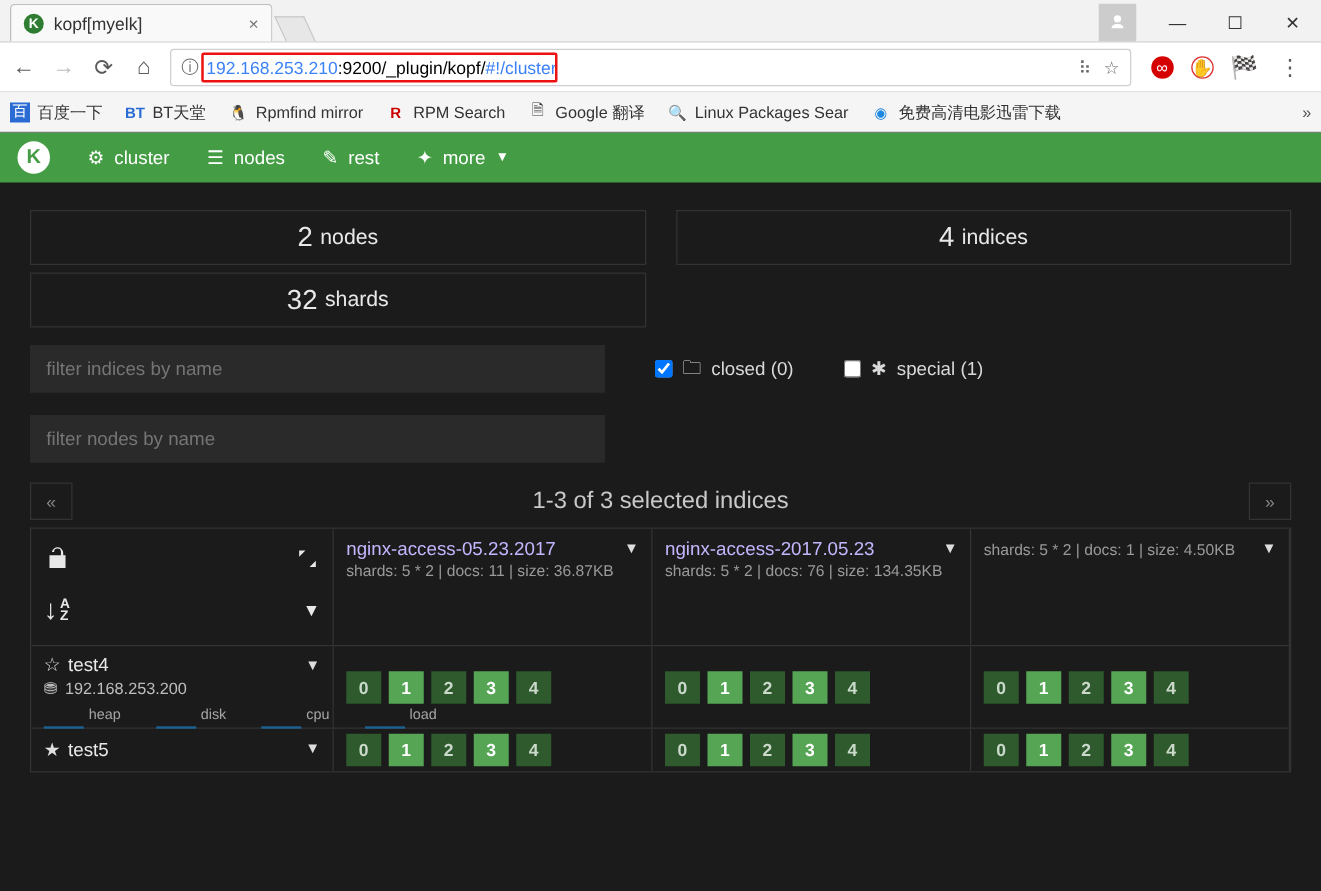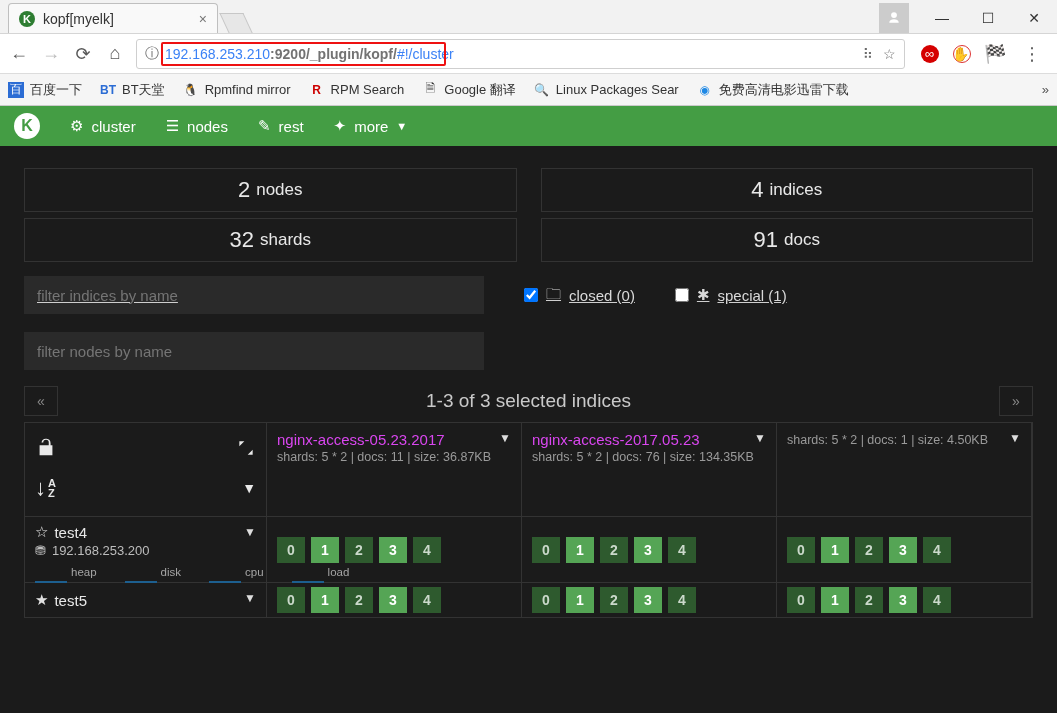--- a/index.html
+++ b/index.html
@@ -16,59 +16,59 @@
 .favicon-k { width:16px; height:16px; border-radius:50%; background:#2e7d32; color:#fff; font-size:11px; display:flex; align-items:center; justify-content:center; font-weight:bold;}
 .tab-close { margin-left:auto; color:#777; }
 .newtab { width:24px; height:20px; background:#e7e7e7; margin-left:6px; border:1px solid #c7c7c7; transform:skewX(25deg); border-bottom:none;}
 
 .toolbar { height:40px; display:flex; align-items:center; padding:0 8px; gap:10px; border-bottom:1px solid #dcdcdc;}
 .nav-icon { width:22px; text-align:center; color:#5a5a5a; font-size:18px; }
 .info-ico { color:#6b6b6b; }
 .omnibox { flex:1; height:30px; border:1px solid #cfcfcf; border-radius:3px; display:flex; align-items:center; padding:0 8px; color:#3b3b3b; position:relative; }
 .omnibox .highlight { position:absolute; left:24px; top:2px; height:24px; width:285px; border:2px solid #e11; border-radius:2px; pointer-events:none; }
 .url-black { color:#3b82f6; }
-.url-gray { color:#737373;font-weight:bold; }
+.url-gray { color:#000000; }
 .ext-icons { display:flex; gap:14px; align-items:center; padding:0 6px;}
 .dot { width:18px; height:18px; border-radius:50%; }
 
 .bookbar { height:32px; background:#f5f5f5; border-bottom:1px solid #cacaca; display:flex; align-items:center; padding:0 8px; gap:18px; color:#333; font-size:13px; overflow:hidden; white-space:nowrap;}
 .bm { display:flex; align-items:center; gap:6px; }
 .bm-ico { width:16px; height:16px; display:flex; align-items:center; justify-content:center; font-size:12px; }
 
 
 .page { background:#1b1b1b; color:#cfcfcf; height: calc(713px - 34px - 40px - 32px); overflow:hidden; }
 
 .kopf-nav { height:40px; background:#449d44; display:flex; align-items:center; padding:0 14px; gap:30px; color:#fff; }
 .kopf-nav .item { display:flex; align-items:center; gap:8px; font-size:15px; }
 .kopf-logo { width:26px; height:26px; border-radius:50%; background:#fff; color:#449d44; display:flex; align-items:center; justify-content:center; font-weight:bold; font-size:16px;}
 
 .stats { padding:22px 24px 10px; display:flex; gap:24px; }
 .stats-col { flex:1; display:flex; flex-direction:column; gap:6px; }
 .stat-box { border:1px solid #333; height:44px; display:flex; align-items:center; justify-content:center; color:#e8e8e8; font-size:17px; }
 .stat-box .num { font-size:22px; margin-right:6px; font-weight:400; }
 .stat-box.big { height:48px; }
 
-.filters { padding:4px 24px 18px; display:flex; align-items:center; gap:40px; flex-wrap:wrap;text-decoration:underline;}
+.filters { padding:4px 24px 18px; display:flex; align-items:center; gap:40px; flex-wrap:wrap;}
 .filter-input { background:#2a2a2a; border:1px solid #2a2a2a; height:38px; width:460px; padding:0 12px; color:#bbb; font-size:15px; outline:none;}
 .chk { width:14px; height:14px; }
 .chk-label { color:#d9d9d9; display:flex; align-items:center; gap:8px; font-size:15px; }
 
 .filters-row2 { padding:0 24px 16px; }
 .filters-row2 .filter-input { width:460px; }
 
 .ribbon { padding:0 24px; display:flex; align-items:center; gap:8px; color:#c9c9c9; }
 .pager-btn { width:34px; height:30px; border:1px solid #333; display:flex; align-items:center; justify-content:center; color:#888; font-size:14px;}
 .ribbon-text { flex:1; text-align:center; font-size:19px; }
 
 .grid { margin:6px 24px 0; border:1px solid #333; }
 .grid-row { display:flex; }
 .hdr-cell { border-right:1px solid #333; border-bottom:1px solid #333; min-height:94px; padding:8px 10px; position:relative;}
 .cell-controls { width:242px; }
 .cell-index { flex:1; }
-.idx-title { color:#d946ef; font-size:15px; }
+.idx-title { color:#c4b5fd; font-size:15px; }
 .idx-sub { color:#9a9a9a; font-size:12.5px; margin-top:2px; }
 .idx-caret { position:absolute; right:10px; top:8px; color:#ddd; font-size:12px; }
 
 .ctl-row { display:flex; align-items:center; justify-content:space-between; height:38px; color:#e8e8e8; font-size:20px;}
 .ctl-row .az { font-size:14px; display:flex; align-items:center;}
 .ctl-row .az .arrow-down { font-size:22px; margin-right:2px;}
 .ctl-row svg { fill:#e8e8e8; }
 
 .node-row { display:flex; }
 .node-cell { width:242px; border-right:1px solid #333; padding:6px 10px 4px; position:relative;}
@@ -199,24 +199,20 @@
       <div class="stat-box">
           <span class="num">32</span>
           <span>shards</span>
         </div>
     </div>
     <div class="stats-col">
       <div class="stat-box">
           <span class="num">4</span>
           <span>indices</span>
         </div>
-      <div class="stat-box">
-          <span class="num">91</span>
-          <span>docs</span>
-        </div>
     </div>
   </div>
 
   <div class="filters">
     <input class="filter-input" placeholder="filter indices by name" style="">
     <label class="chk-label">
         <input type="checkbox" class="chk" checked="" style="">
         <span>🗀</span>
         <span>closed (0)</span>
       </label>

